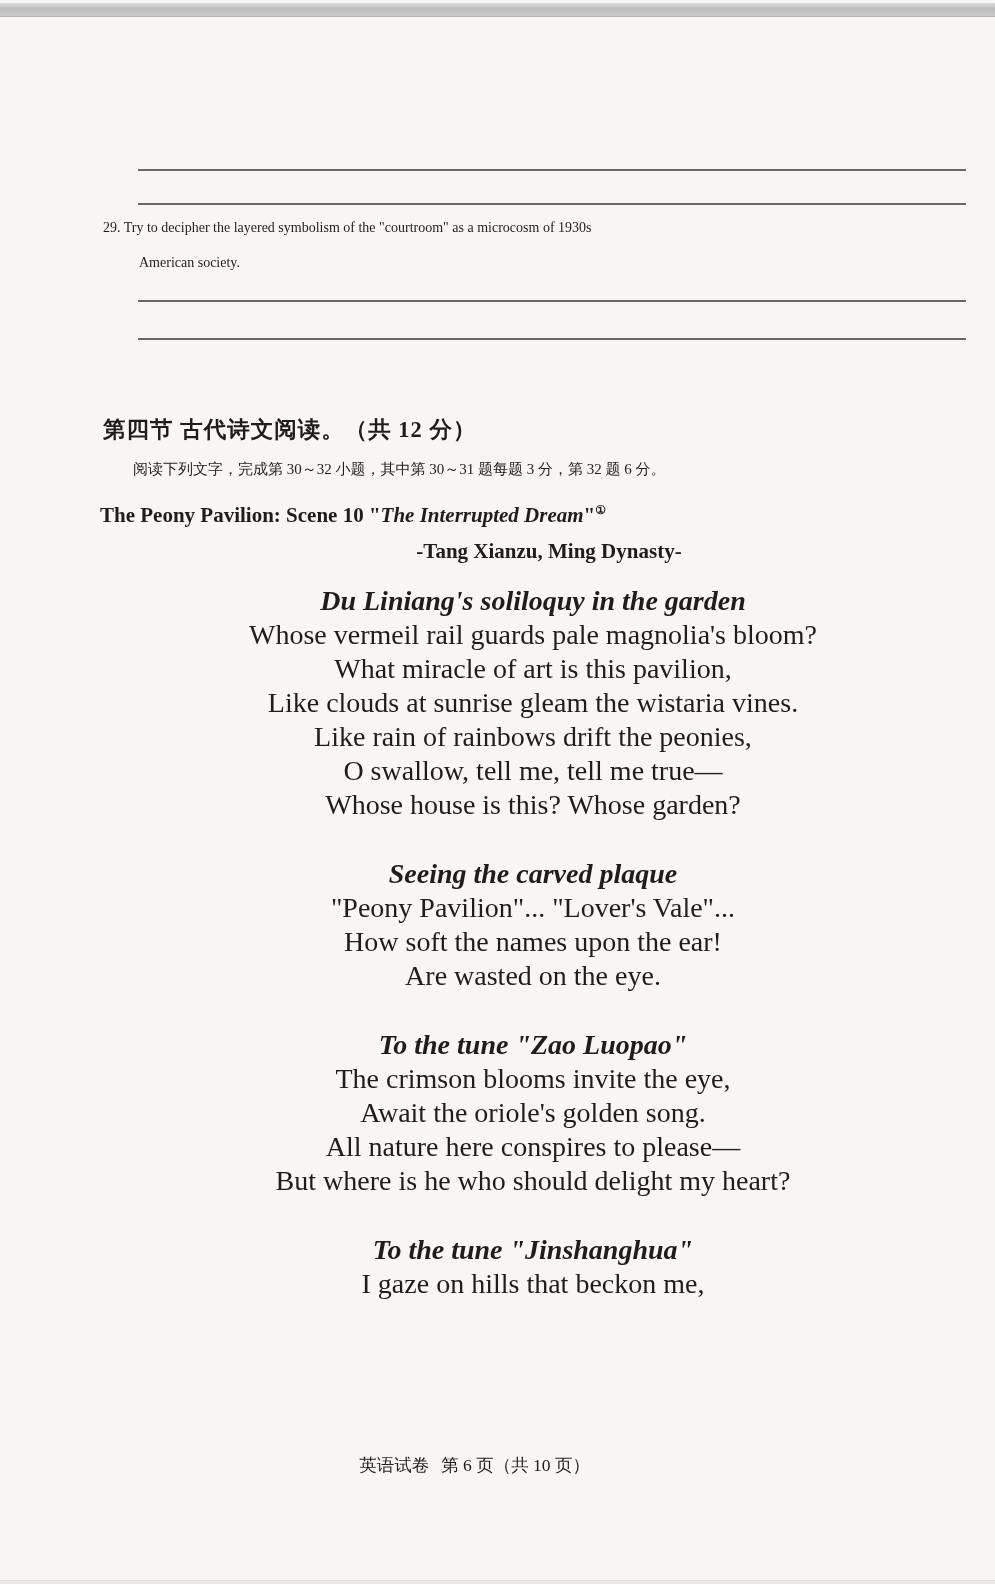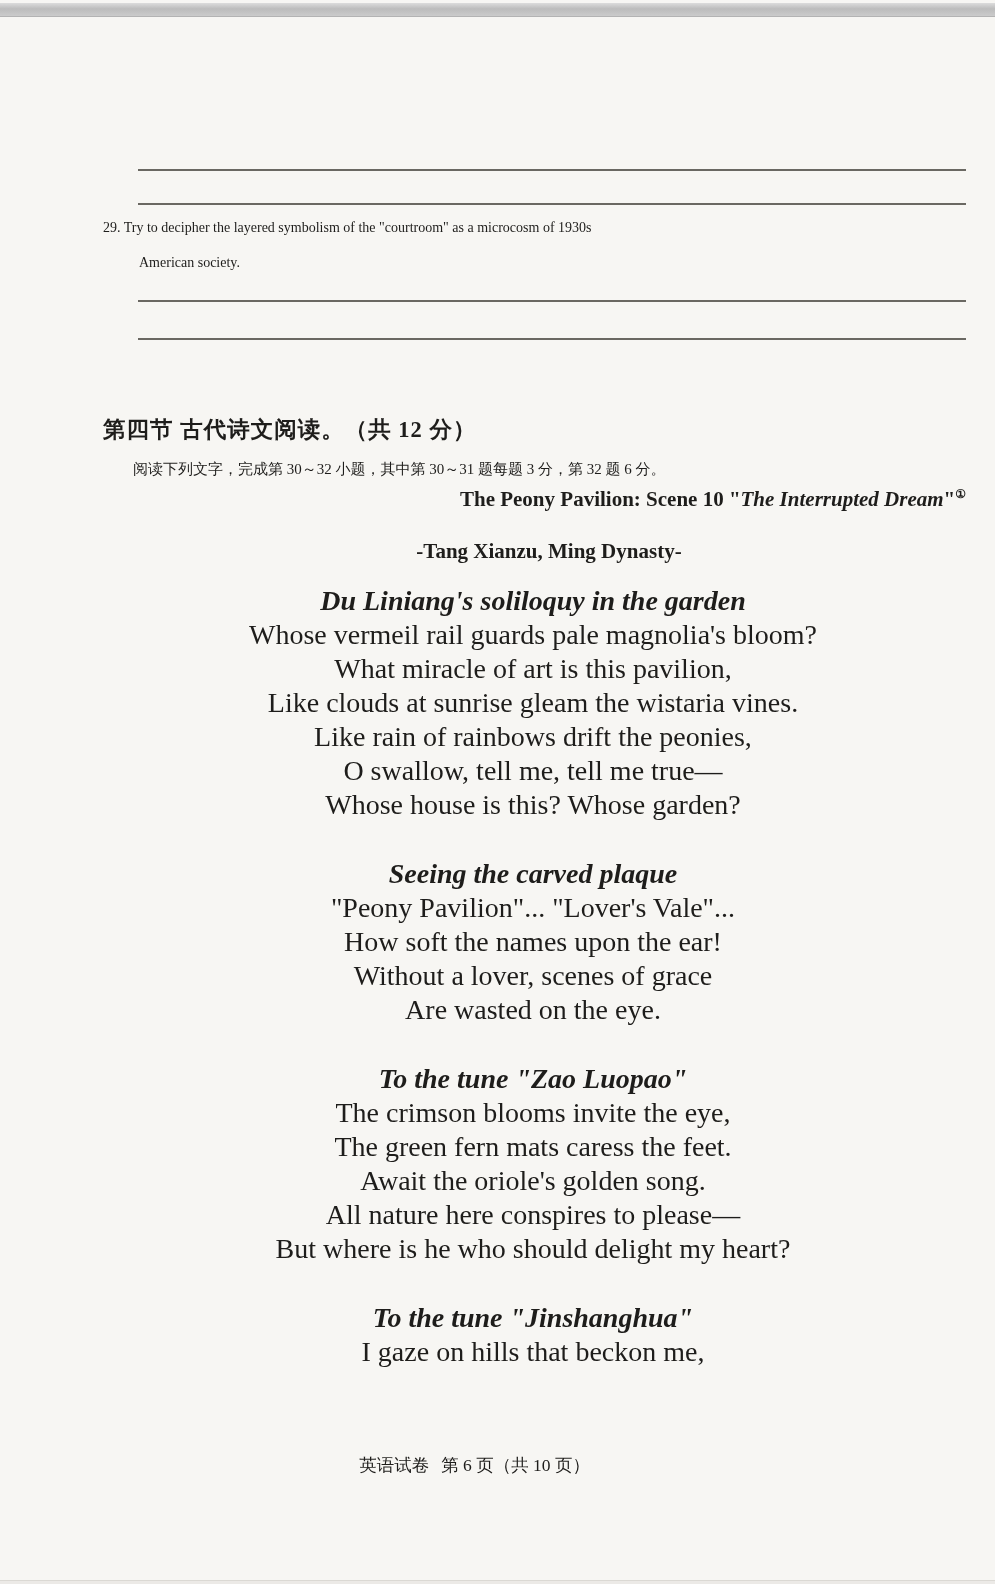--- a/index.html
+++ b/index.html
@@ -32,22 +32,22 @@
   .q29 .cont { display: inline-block; margin-left: 36px; }
   .sec-header {
     position: absolute; left: 103px; top: 414px; margin: 0;
     font-size: 22.5px; font-weight: bold; letter-spacing: 1px;
   }
   .instructions {
     position: absolute; left: 125px; top: 452px; margin: 8px;
     font-size: 15px;
   }
   .title-line {
-    position: absolute; left: 100px; top: 487px; width: 866px; margin: 0;
-    text-align: right; font-size: 21px; font-weight: bold;
+    position: absolute; left: 100px; top: 503px; width: 866px; margin: 0;
+    text-align: left; font-size: 21px; font-weight: bold;
   }
   .title-line .em { font-style: italic; }
   .title-line sup { font-size: 12px; vertical-align: super; }
   .author-line {
     position: absolute; left: 100px; top: 523px; width: 866px; margin: 16px;
     text-align: center; font-size: 21px; font-weight: bold;
   }
   .poem {
     position: absolute; left: 100px; top: 584px; width: 866px;
     text-align: center; font-size: 28px; line-height: 34px;
@@ -101,28 +101,26 @@
       <div class="poem-line">Like clouds at sunrise gleam the wistaria vines.</div>
       <div class="poem-line">Like rain of rainbows drift the peonies,</div>
       <div class="poem-line">O swallow, tell me, tell me true—</div>
       <div class="poem-line">Whose house is this? Whose garden?</div>
     </div>
 
     <div class="stanza">
       <div class="stanza-heading">Seeing the carved plaque</div>
       <div class="poem-line">"Peony Pavilion"... "Lover's Vale"...</div>
       <div class="poem-line">How soft the names upon the ear!</div>
-      <div class="poem-line">Without a lover, scenes of grace</div>
       <div class="poem-line">Are wasted on the eye.</div>
     </div>
 
     <div class="stanza">
       <div class="stanza-heading">To the tune "Zao Luopao"</div>
       <div class="poem-line">The crimson blooms invite the eye,</div>
-      <div class="poem-line">The green fern mats caress the feet.</div>
       <div class="poem-line">Await the oriole's golden song.</div>
       <div class="poem-line">All nature here conspires to please—</div>
       <div class="poem-line">But where is he who should delight my heart?</div>
     </div>
 
     <div class="stanza">
       <div class="stanza-heading">To the tune "Jinshanghua"</div>
       <div class="poem-line">I gaze on hills that beckon me,</div>
     </div>
 

